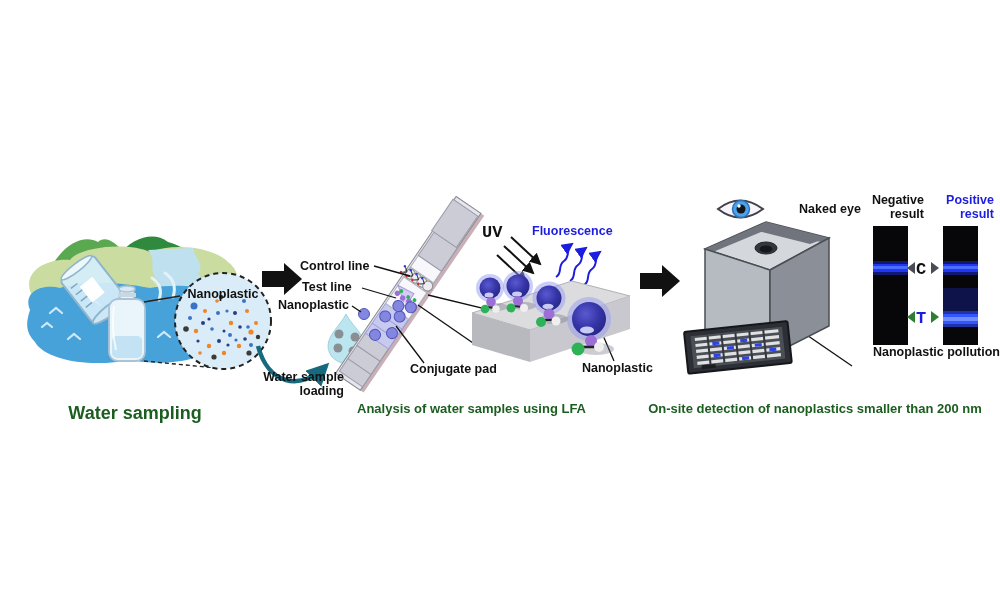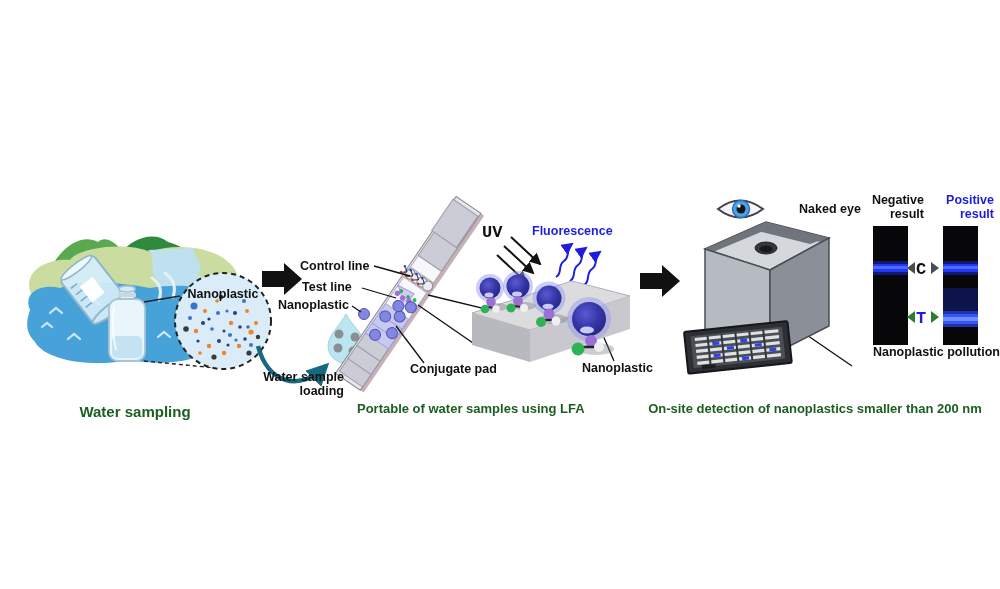--- a/index.html
+++ b/index.html
@@ -9,21 +9,21 @@
   }
   html,body{margin:0;padding:0;background:#ffffff;}
   #canvas{position:relative;width:1000px;height:589px;background:#ffffff;overflow:hidden;
           font-family:"Liberation Sans",sans-serif;}
   svg{position:absolute;left:0;top:0;}
   .lbl{position:absolute;font-weight:bold;color:var(--label-black);
        font-size:11.5px;line-height:1.15;white-space:nowrap;}
   .wrap{white-space:normal;text-align:right;}
   .right{text-align:left;}
   .caption{font-size:13px;color:var(--caption-green);text-align:center;}
-  .caption-lg{font-size:15px;}
+  .caption-lg{font-size:18px;}
   .blue{color:var(--accent-blue);}
   .md{font-size:12.5px;}
   .lg{font-size:14px;}
   .ct{font-size:17px;text-align:left;font-family:Liberation Mono, monospace;}
 </style>
 </head>
 <body>
 
 <div id="canvas">
 
@@ -410,21 +410,21 @@
 <div class="lbl md" style="left:175px;top:287px;width:96px;text-align:center;">Nanoplastic</div>
 <div class="lbl md wrap" style="left:252px;top:370px;width:92px;">Water sample loading</div>
 
 <div class="lbl md right" style="left:300px;top:259px;width:73px;">Control line</div>
 <div class="lbl md right" style="left:302px;top:280px;width:58px;">Test line</div>
 <div class="lbl md right" style="left:278px;top:298px;width:72px;">Nanoplastic</div>
 <div class="lbl md" style="left:392px;top:362px;margin-left:18px;">Conjugate pad</div>
 <div class="lbl ct" style="left:482px;top:223px;">UV</div>
 <div class="lbl md blue" style="left:532px;top:224px;">Fluorescence</div>
 <div class="lbl md" style="left:582px;top:361px;">Nanoplastic</div>
-<div class="lbl caption" style="left:357px;top:402px;width:220px;">Portable of water samples using LFA</div>
+<div class="lbl caption" style="left:357px;top:402px;width:220px;">Analysis of water samples using LFA</div>
 
 <div class="lbl md" style="left:771px;top:202px;margin-left:28px;">Naked eye</div>
 <div class="lbl md wrap" style="left:856px;top:193px;width:68px;">Negative result</div>
 <div class="lbl md wrap blue" style="left:926px;top:193px;width:68px;">Positive result</div>
 <div class="lbl ct" style="left:916px;top:260px;width:14px;">C</div>
 <div class="lbl ct blue" style="left:916px;top:309px;width:14px;">T</div>
 <div class="lbl md wrap" style="left:850px;top:345px;width:150px;">Nanoplastic pollution</div>
 <div class="lbl caption" style="left:627px;top:402px;width:376px;">On-site detection of nanoplastics smaller than 200 nm</div>
 
 </div>

